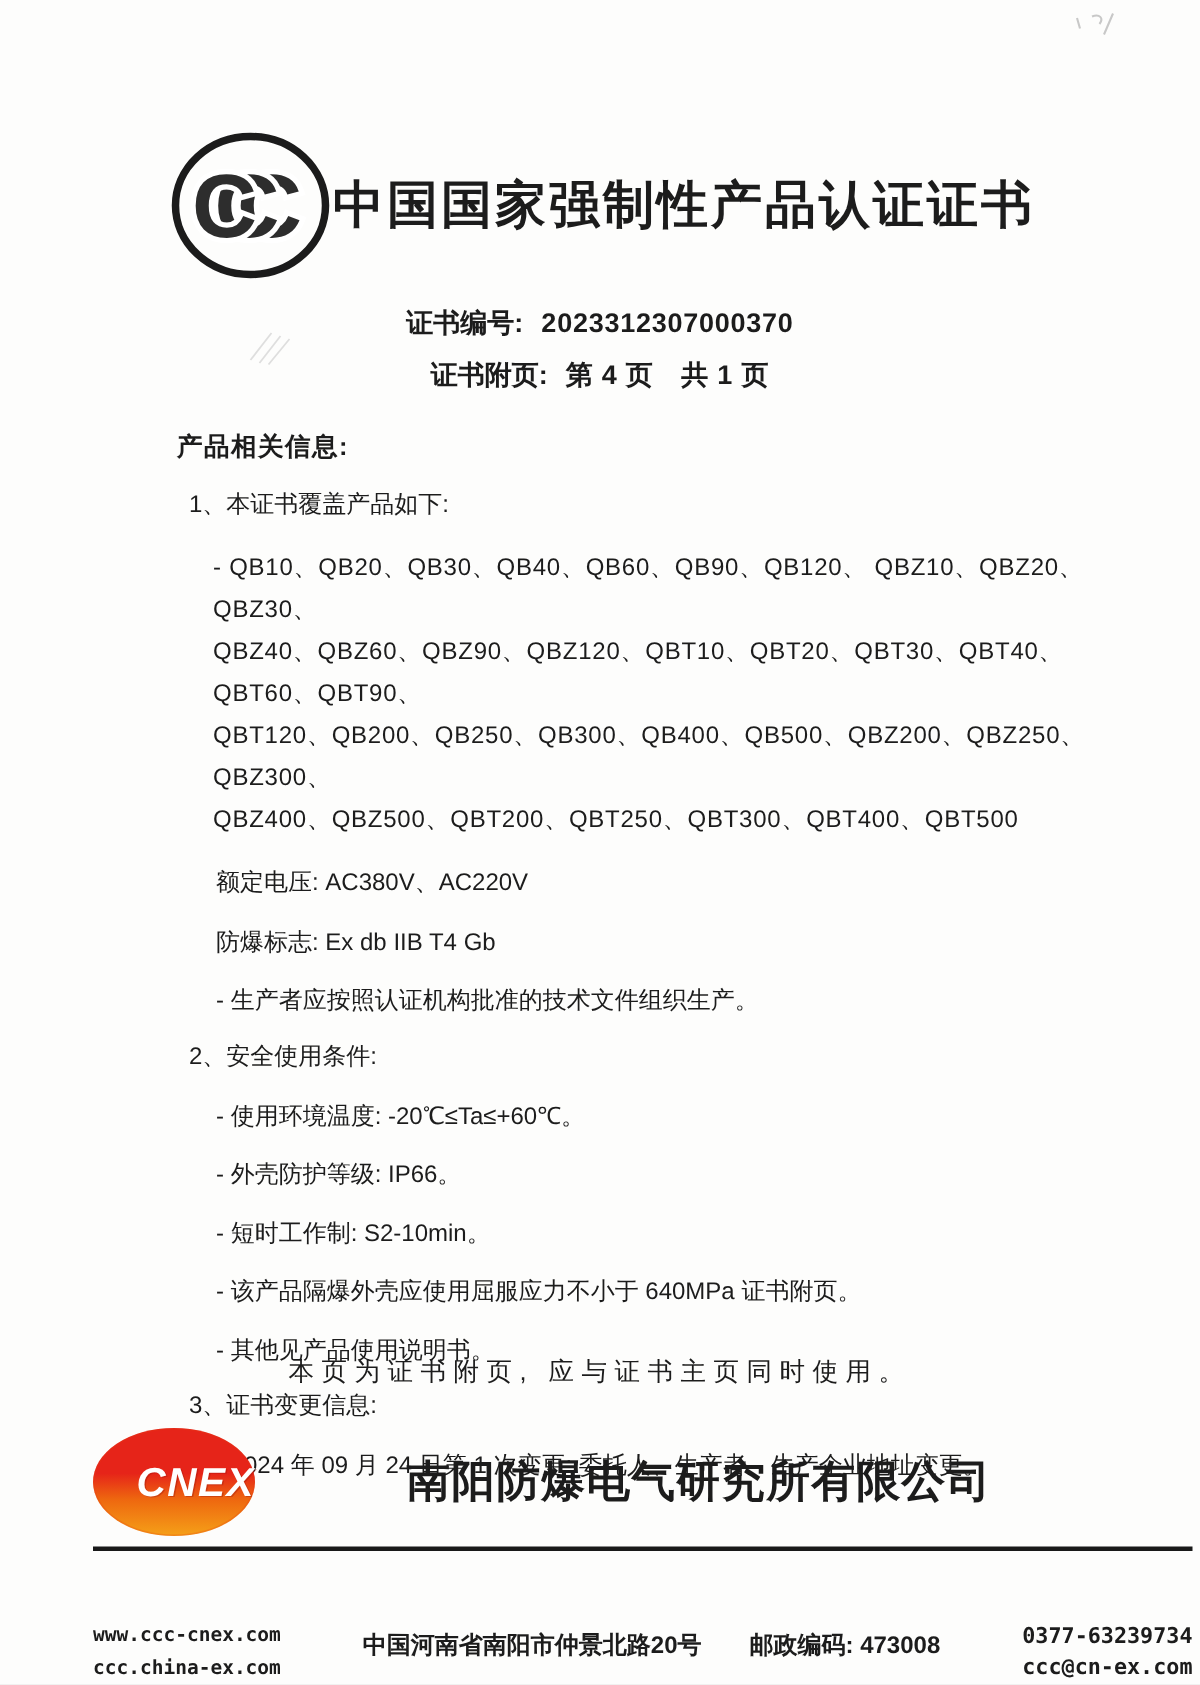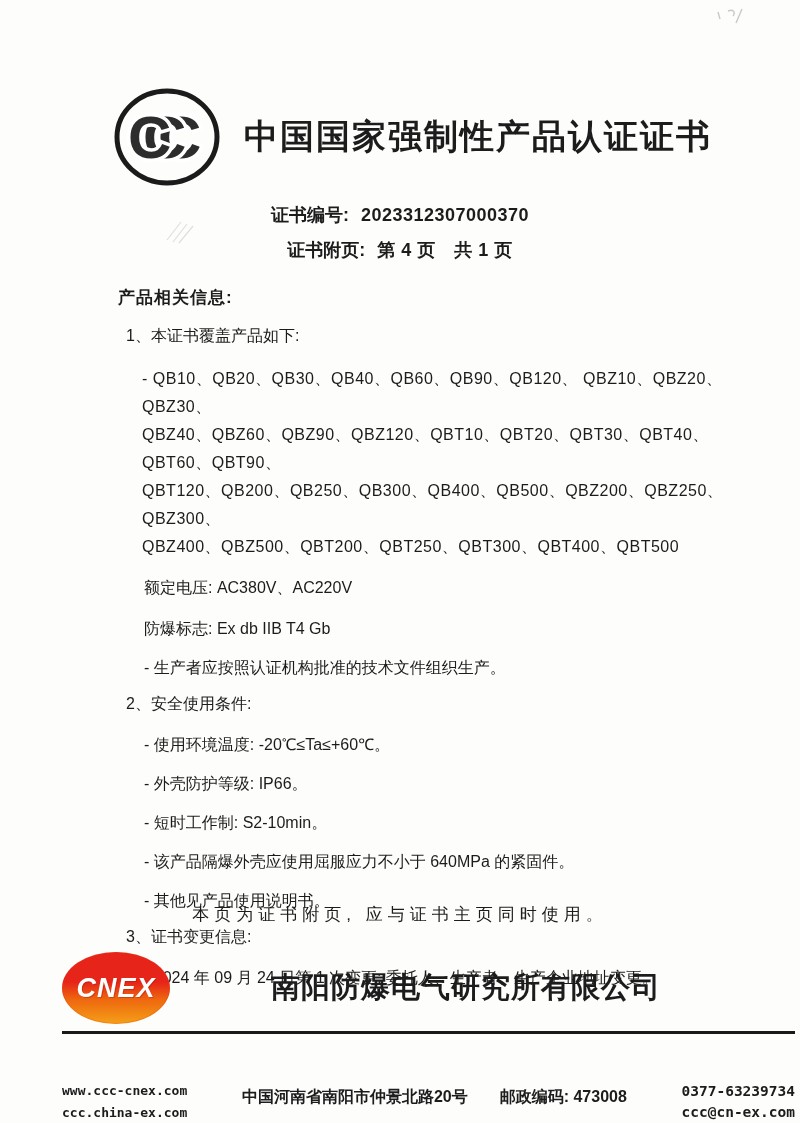--- a/index.html
+++ b/index.html
@@ -5,21 +5,21 @@
   * { margin:0; padding:0; box-sizing:border-box; }
   html,body { background:#e8e8e8; }
   .page {
     width:800px; height:1123px; margin:0 auto; position:relative;
     background:#fdfdfc; color:#1c1c1c; overflow:hidden;
     font-family:"Liberation Sans", sans-serif;
   }
   
   .header { display:flex; align-items:center; padding:86px 88px 0 112px; }
   .ccc-logo { width:110px; height:102px; flex:none; }
-  .doc-title { flex:1; text-align:right; font-size:34px; font-weight:bold; letter-spacing:2px; white-space:nowrap; }
+  .doc-title { flex:1; text-align:left; font-size:34px; font-weight:bold; letter-spacing:2px; white-space:nowrap; }
 
   .cert-lines { text-align:center; margin-top:15px; font-weight:bold; font-size:18px; }
   .cert-line { margin-top:11px; white-space:nowrap; }
   .cert-line .val { margin-left:12px; letter-spacing:0.5px; }
 
   
   .body { padding:12px 64px 0 118px; font-size:16px; }
   .sec-heading { font-weight:bold; font-size:17px; margin-top:12px; letter-spacing:1px; }
   .item-title { margin:17px 0 0 8px; }
   .product-block { margin:18px 0 0 24px; line-height:28px; letter-spacing:0.5px; }
@@ -30,21 +30,21 @@
   .page-note {
     position:absolute; top:903px; left:0; width:100%;
     text-align:center; font-size:17px; letter-spacing:5px; white-space:nowrap;
   }
 
   
   .brand-row { position:absolute; top:952px; left:62px; width:700px; display:flex; align-items:center; }
   .cnex-logo {
     width:108px; height:72px; border-radius:50%; flex:none;
     background:linear-gradient(180deg,#e62419 0%,#e62419 42%,#ee670f 66%,#f5a018 100%);
-    display:flex; align-items:center; justify-content:center;
+    display:flex; align-items:center; justify-content:flex-end;
     box-shadow:0 0 0 1px rgba(230,60,20,.25) inset;
   }
   .cnex-text { color:#ffffff; font-weight:bold; font-style:italic; font-size:27px; letter-spacing:1px;
                text-shadow:1px 1px 0 rgba(150,20,10,.35); }
   .company { flex:1; text-align:center; font-size:29px; font-weight:bold; letter-spacing:1px; white-space:nowrap; }
   .cnas-block { flex:none; width:172px; display:flex; align-items:center; gap:5px; }
   .cnas-logo { width:96px; height:62px; flex:none; }
   .cnas-side { font-size:9px; line-height:11px; color:#17306e; font-weight:bold; white-space:nowrap; }
 
   
@@ -101,21 +101,21 @@
       <div>QBZ400、QBZ500、QBT200、QBT250、QBT300、QBT400、QBT500</div>
     </div>
     <div class="kv-line">额定电压: AC380V、AC220V</div>
     <div class="dash-line">防爆标志: Ex db IIB T4 Gb</div>
     <div class="dash-line">- 生产者应按照认证机构批准的技术文件组织生产。</div>
 
     <div class="item-title">2、安全使用条件:</div>
     <div class="dash-line">- 使用环境温度: -20℃≤Ta≤+60℃。</div>
     <div class="dash-line">- 外壳防护等级: IP66。</div>
     <div class="dash-line">- 短时工作制: S2-10min。</div>
-    <div class="dash-line">- 该产品隔爆外壳应使用屈服应力不小于 640MPa 的紧固件。</div>
+    <div class="dash-line">- 该产品隔爆外壳应使用屈服应力不小于 640MPa 证书附页。</div>
     <div class="dash-line">- 其他见产品使用说明书。</div>
 
     <div class="item-title">3、证书变更信息:</div>
     <div class="dash-line">- 2024 年 09 月 24 日第 1 次变更: 委托人、生产者、生产企业地址变更。</div>
   </div>
 
   <div class="page-note">本页为证书附页, 应与证书主页同时使用。</div>
 
   <div class="brand-row">
     <div class="cnex-logo">

